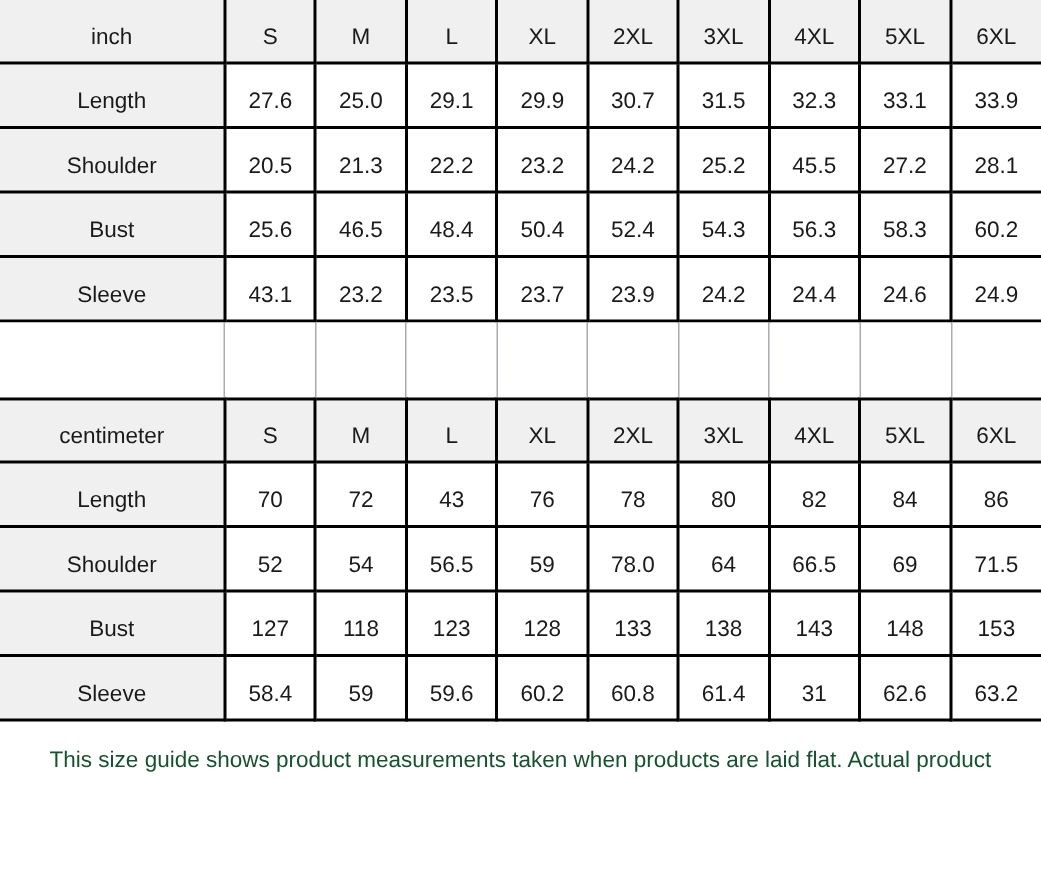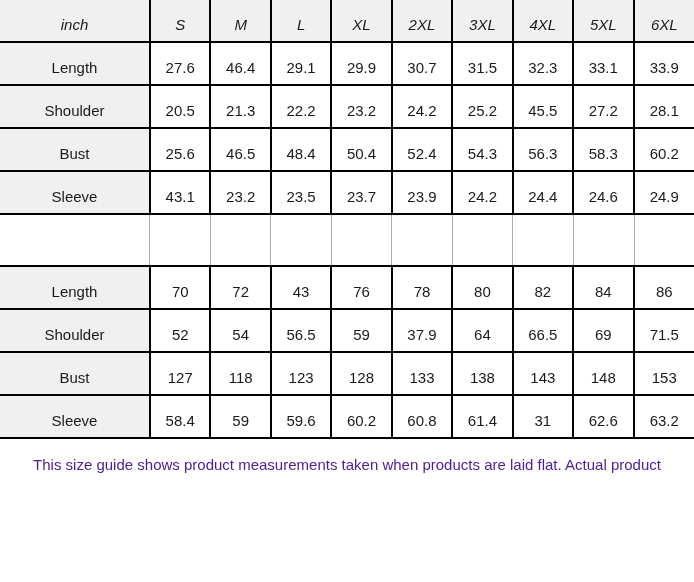--- a/index.html
+++ b/index.html
@@ -26,35 +26,35 @@
     padding: 0 0 8px 0;
     font-size: 15px;
     background: #ffffff;
     overflow: hidden;
     white-space: nowrap;
   }
   .size-table tr.hdr td { height: 42px; }
   .size-table tr.hdr td, .size-table td.lbl { background: #f0f0f0; }
   .size-table td:first-child { border-left: none; }
   .size-table td:last-child { border-right: none; margin-top: 16px; }
-  table.t1 tr:first-child td { border-top: none; font-style: italic; }
+  table.t1 tr:first-child td { border-top: none; }
   .gap {
     height: 50px;
     display: flex;
     background: #ffffff;
   }
   .gseg { flex: 1; border-right: 1px solid #aaaab2; }
   .gseg.g0 { flex: none; width: 149px; }
   .gseg:last-child { border-right: none; }
   .note {
     margin: 16px 0 0 0;
     text-align: center;
     font-size: 15px;
     line-height: 1.38;
-    color: #4c1d95;
+    color: #14532d;
   }
   .note .line { display: block; white-space: nowrap; }
 </style>
 </head>
 <body>
 
 <div class="screen">
 
   <table class="size-table t1">
     <colgroup>
@@ -78,21 +78,21 @@
         <td>XL</td>
         <td>2XL</td>
         <td>3XL</td>
         <td>4XL</td>
         <td>5XL</td>
         <td>6XL</td>
       </tr>
       <tr>
         <td class="lbl">Length</td>
         <td>27.6</td>
-        <td>46.4</td>
+        <td>25.0</td>
         <td>29.1</td>
         <td>29.9</td>
         <td>30.7</td>
         <td>31.5</td>
         <td>32.3</td>
         <td>33.1</td>
         <td>33.9</td>
       </tr>
       <tr>
         <td class="lbl">Shoulder</td>
@@ -153,39 +153,51 @@
         <col>
         <col>
         <col>
         <col>
         <col>
         <col>
         <col>
         <col>
       </colgroup>
     <tbody>
+      <tr class="hdr">
+        <td class="lbl">centimeter</td>
+        <td>S</td>
+        <td>M</td>
+        <td>L</td>
+        <td>XL</td>
+        <td>2XL</td>
+        <td>3XL</td>
+        <td>4XL</td>
+        <td>5XL</td>
+        <td>6XL</td>
+      </tr>
       <tr>
         <td class="lbl">Length</td>
         <td>70</td>
         <td>72</td>
         <td>43</td>
         <td>76</td>
         <td>78</td>
         <td>80</td>
         <td>82</td>
         <td>84</td>
         <td>86</td>
       </tr>
       <tr>
         <td class="lbl">Shoulder</td>
         <td>52</td>
         <td>54</td>
         <td>56.5</td>
         <td>59</td>
-        <td>37.9</td>
+        <td>78.0</td>
         <td>64</td>
         <td>66.5</td>
         <td>69</td>
         <td>71.5</td>
       </tr>
       <tr>
         <td class="lbl">Bust</td>
         <td>127</td>
         <td>118</td>
         <td>123</td>

